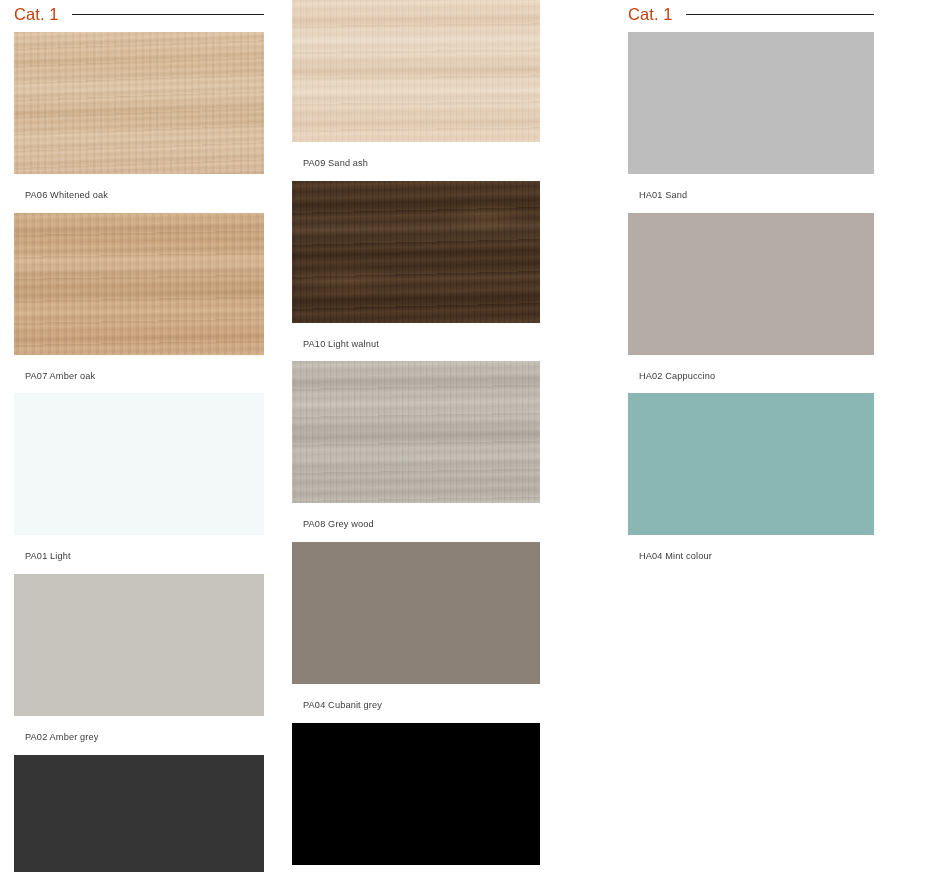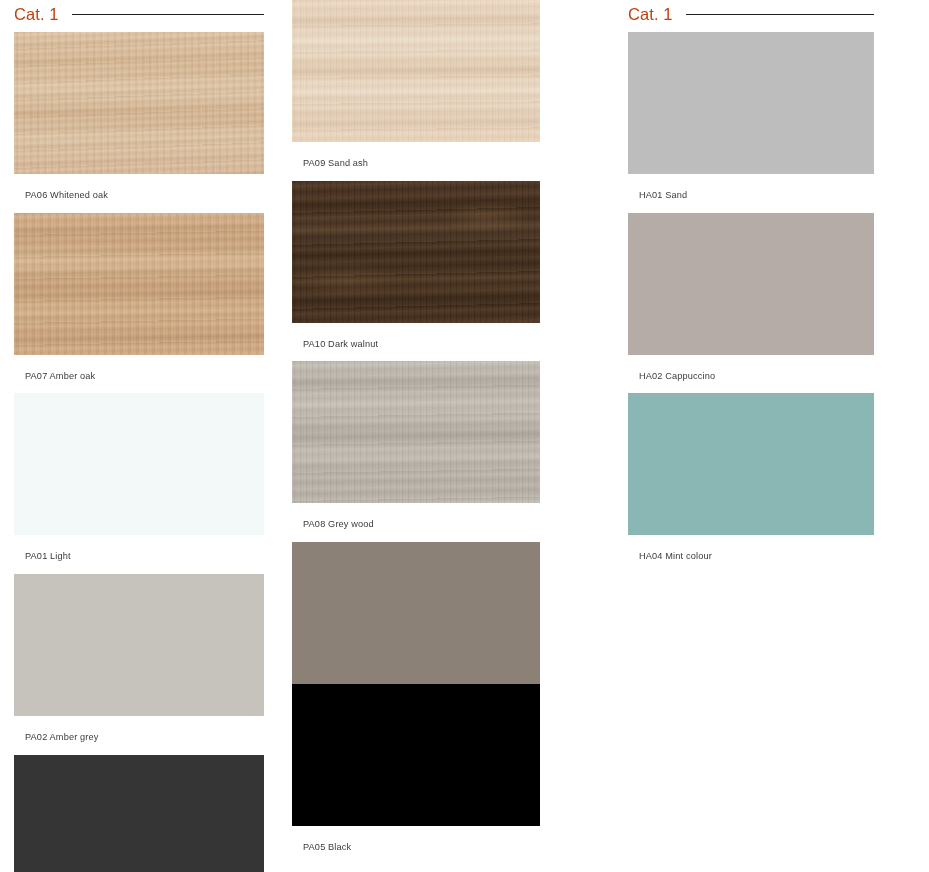--- a/index.html
+++ b/index.html
@@ -244,30 +244,31 @@
 
     <div class="swatch-list">
 
       <div class="swatch-item">
         <div class="swatch wood tex-pa09"></div>
         <div class="swatch-caption">PA09 Sand ash</div>
       </div>
 
       <div class="swatch-item">
         <div class="swatch wood tex-pa10"></div>
-        <div class="swatch-caption">PA10 Dark walnut</div>
+        <div class="swatch-caption">PA10 Light walnut</div>
       </div>
 
       <div class="swatch-item">
         <div class="swatch wood tex-pa08"></div>
         <div class="swatch-caption">PA08 Grey wood</div>
       </div>
 
       <div class="swatch-item">
         <div class="swatch flat" style="background-color: rgb(140, 129, 118);"></div>
+        <div class="swatch-caption">PA04 Cubanit grey</div>
       </div>
 
       <div class="swatch-item">
         <div class="swatch flat" style="background-color: rgb(0, 0, 0);"></div>
         <div class="swatch-caption">PA05 Black</div>
       </div>
 
     </div>
   </section>
 

